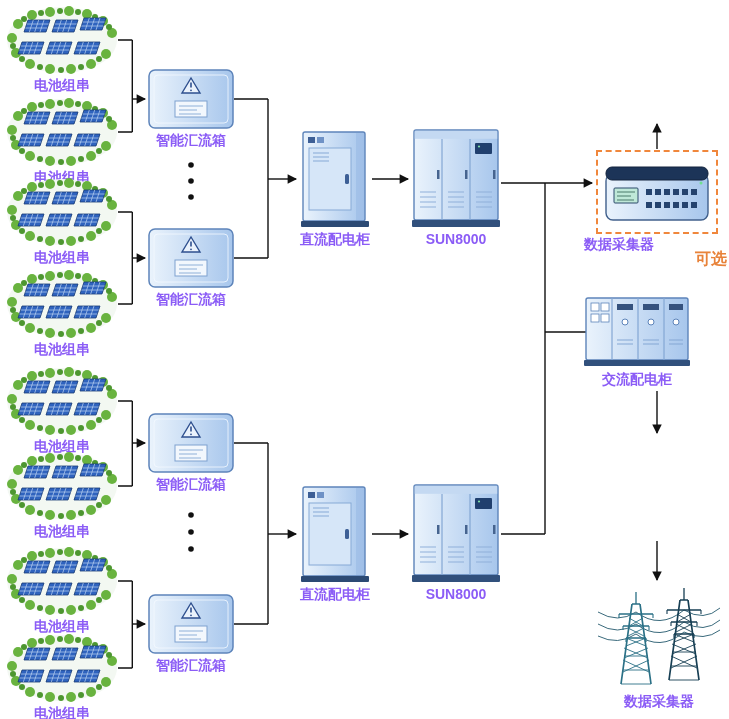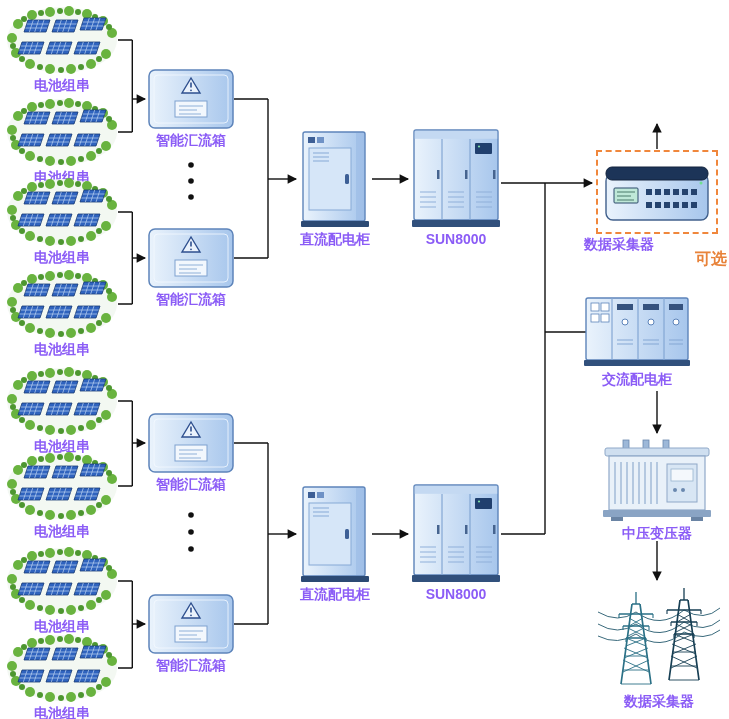--- a/index.html
+++ b/index.html
@@ -371,26 +371,20 @@
   <div class="abs-lbl lbl" style="left:584px;top:236px;width:124px;margin-top:0">数据采集器</div>
   <div class="small-note" style="left:695px;top:249px">可选</div>
 
   <div class="node" style="left:584px;top:296px;width:106px">
     <svg width="106" height="72">
         <use href="#sym-ac"></use>
       </svg>
     <div class="lbl">交流配电柜</div>
   </div>
 
-  <div class="node" style="left:601px;top:438px;width:112px">
-    <svg width="112" height="84">
-        <use href="#sym-transformer"></use>
-      </svg>
-    <div class="lbl">中压变压器</div>
-  </div>
 
   <div class="node" style="left:598px;top:584px;width:122px">
     <svg width="122" height="106">
         <use href="#sym-grid"></use>
       </svg>
     <div class="lbl">数据采集器</div>
   </div>
 
 </div>
 

